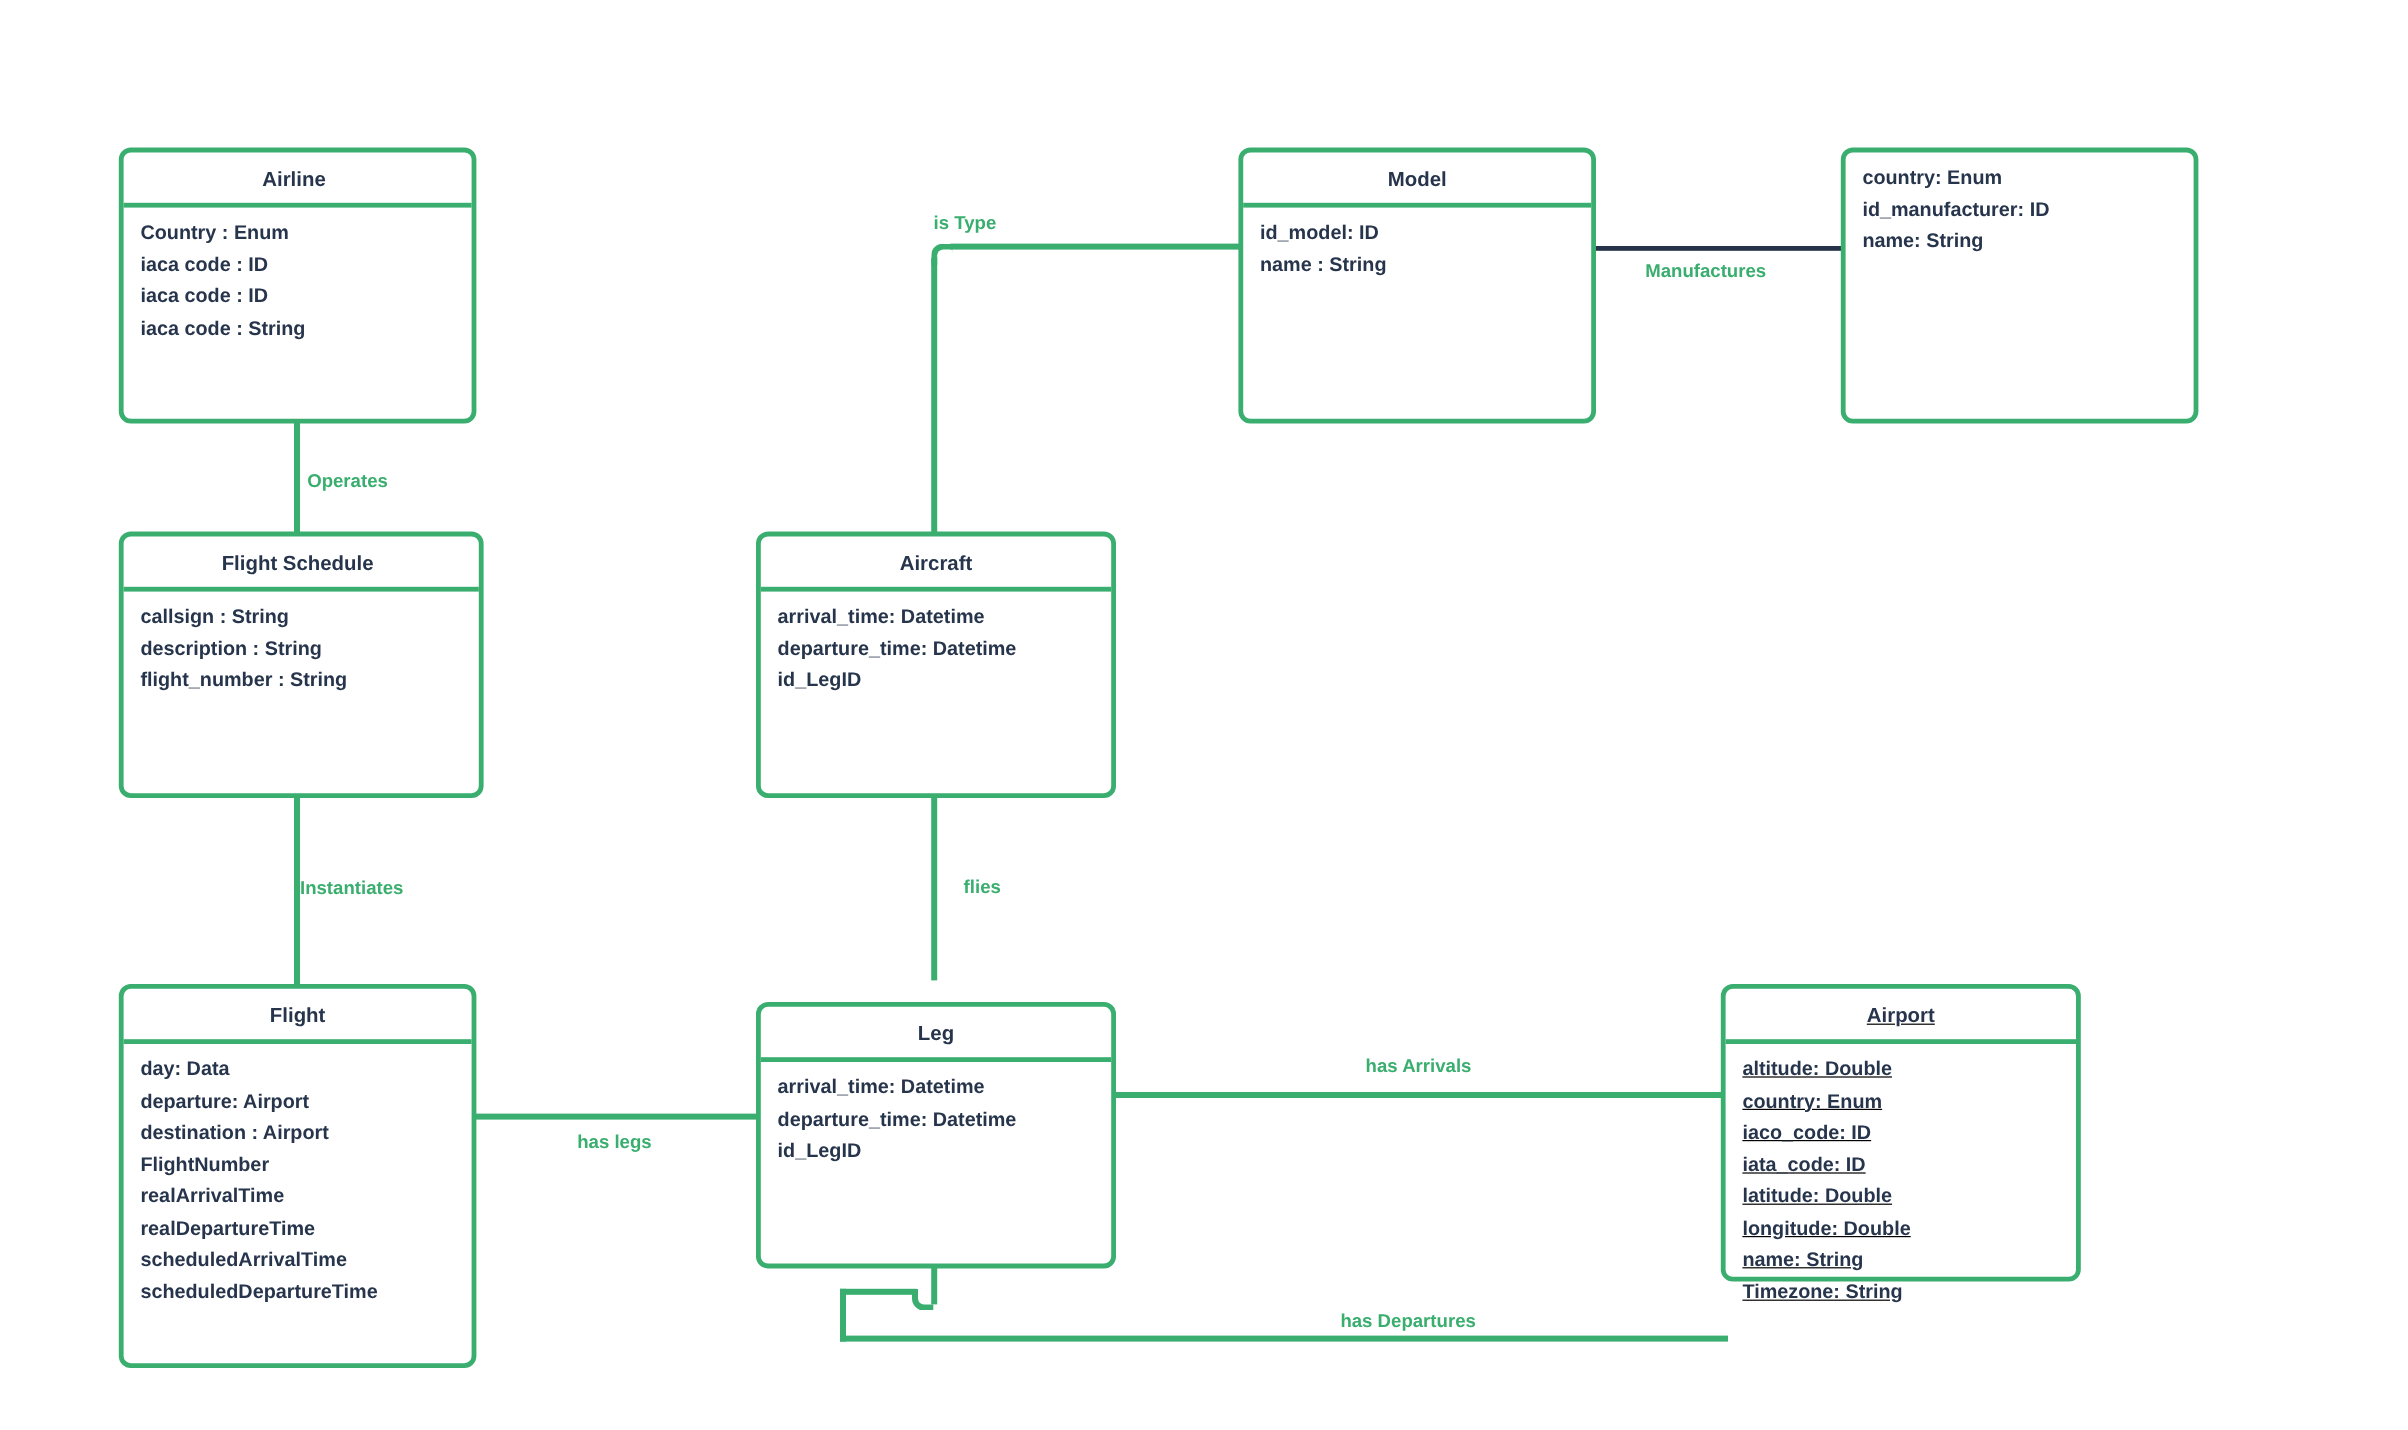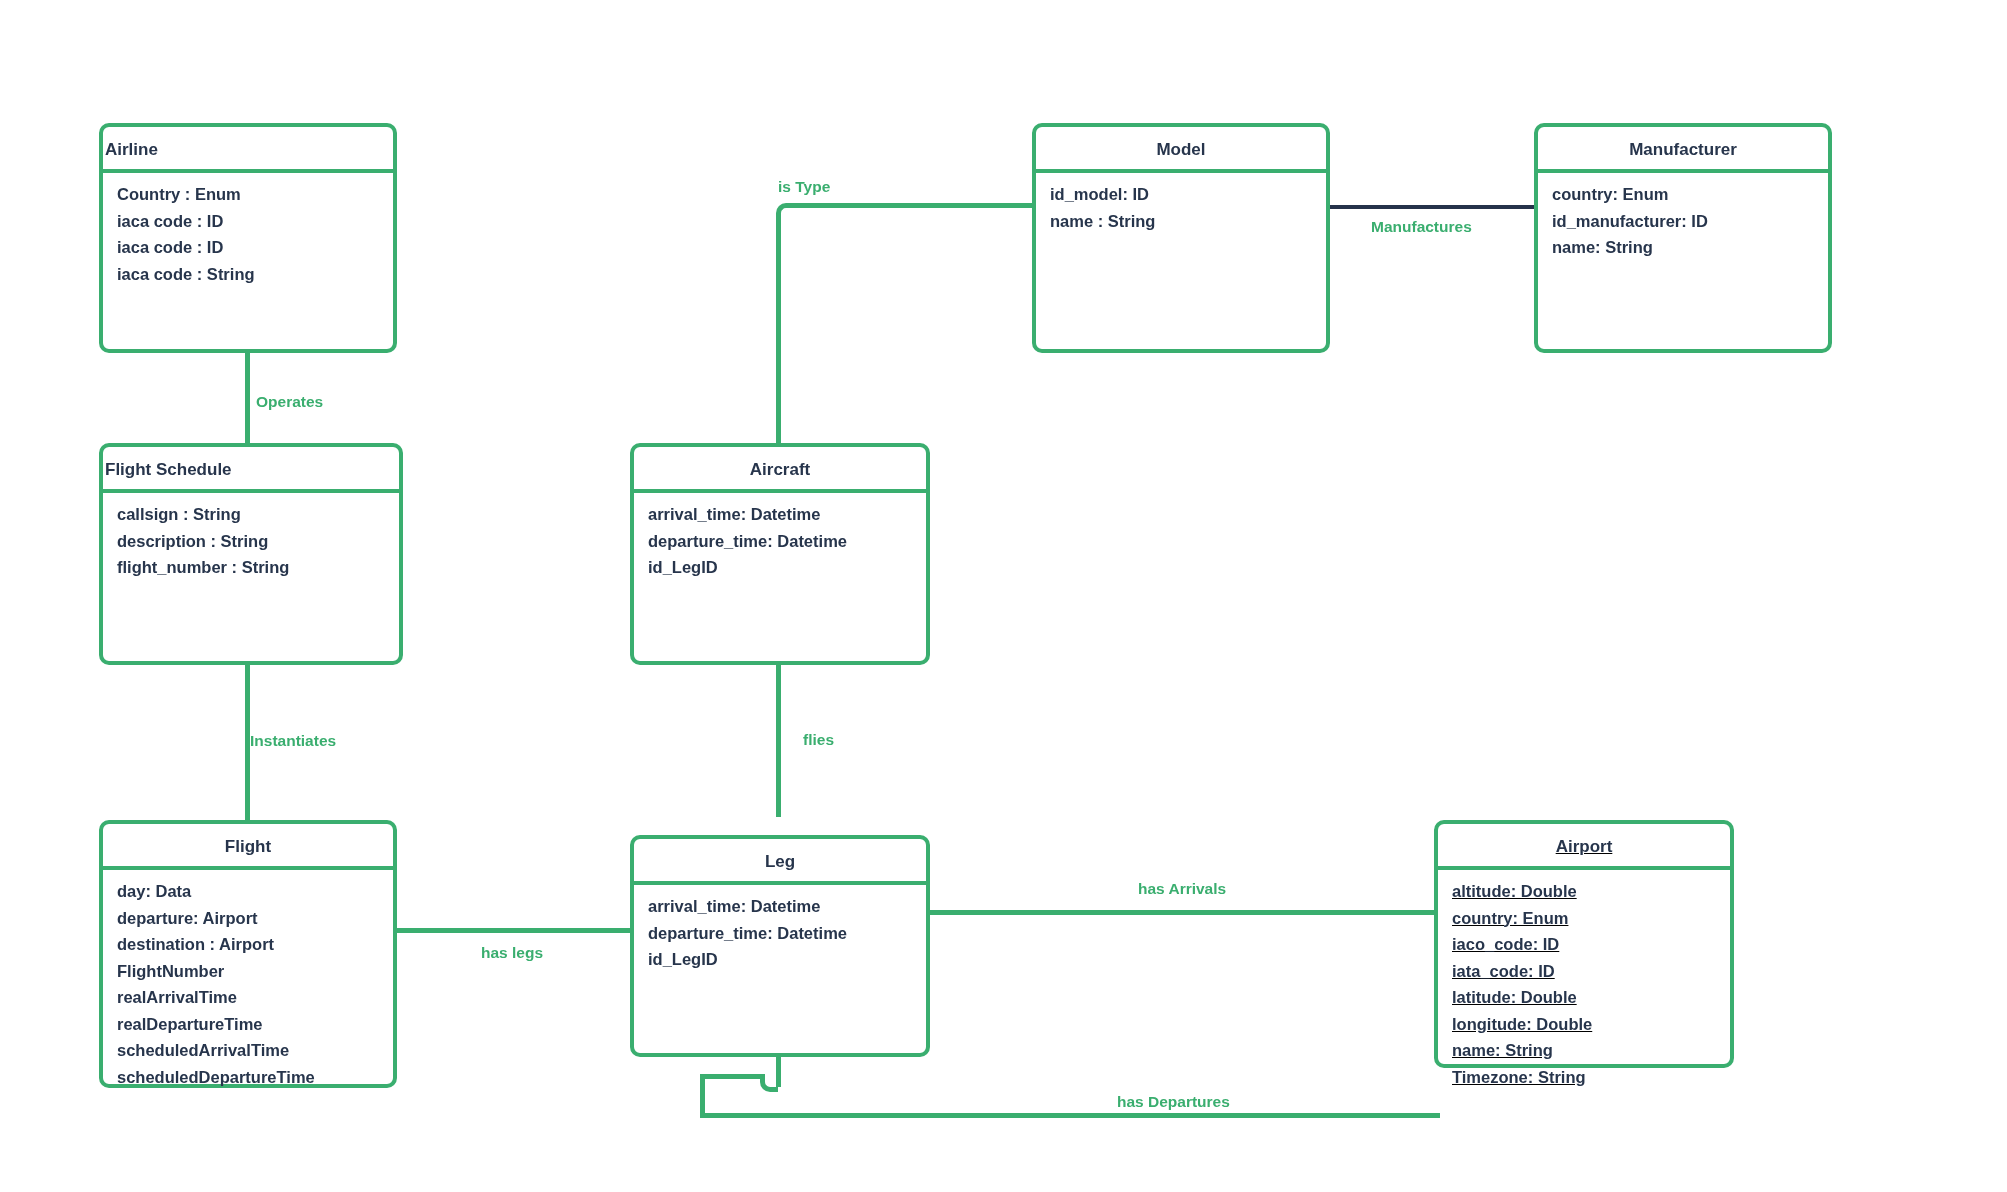--- a/index.html
+++ b/index.html
@@ -21,21 +21,21 @@
   .entity .title{
     box-sizing:border-box;
     height:46px;line-height:46px;
     border-bottom:4px solid var(--edge,#3aae6f);
     color:#27354c;
     font-size:17px;font-weight:bold;
     text-align:center;
     white-space:nowrap;overflow:hidden;
     padding:0 8px;
   }
-  .entity .title.left{text-align:left;padding-left:2px;}
+  .entity .title.left{text-align:center;padding-left:2px;}
   .entity .attrs{
     padding:8px 0 0 14px;
   }
   .entity .attrs div{
     color:#27354c;
     font-size:16.5px;
     font-weight:bold;
     line-height:26.5px;
     white-space:nowrap;
   }
@@ -117,21 +117,21 @@
 
   <div class="entity" style="left:99px;top:443px;width:304px;height:222px;">
     <div class="title left">Flight Schedule</div>
     <div class="attrs">
       <div>callsign : String</div>
       <div>description : String</div>
       <div>flight_number : String</div>
     </div>
   </div>
 
-  <div class="entity" style="left:99px;top:820px;width:298px;height:268px;">
+  <div class="entity" style="left:99px;top:820px;width:298px;height:320px;">
     <div class="title">Flight</div>
     <div class="attrs">
       <div>day: Data</div>
       <div>departure: Airport</div>
       <div>destination : Airport</div>
       <div>FlightNumber</div>
       <div>realArrivalTime</div>
       <div>realDepartureTime</div>
       <div>scheduledArrivalTime</div>
       <div>scheduledDepartureTime</div>
@@ -158,21 +158,20 @@
 
   <div class="entity" style="left:1032px;top:123px;width:298px;height:230px;">
     <div class="title">Model</div>
     <div class="attrs">
       <div>id_model: ID</div>
       <div>name : String</div>
     </div>
   </div>
 
   <div class="entity" style="left:1534px;top:123px;width:298px;height:230px;">
-    <div class="title">Manufacturer</div>
     <div class="attrs">
       <div>country: Enum</div>
       <div>id_manufacturer: ID</div>
       <div>name: String</div>
     </div>
   </div>
 
   <div class="entity" style="left:1434px;top:820px;width:300px;height:248px;text-decoration:underline;">
     <div class="title">Airport</div>
     <div class="attrs">

